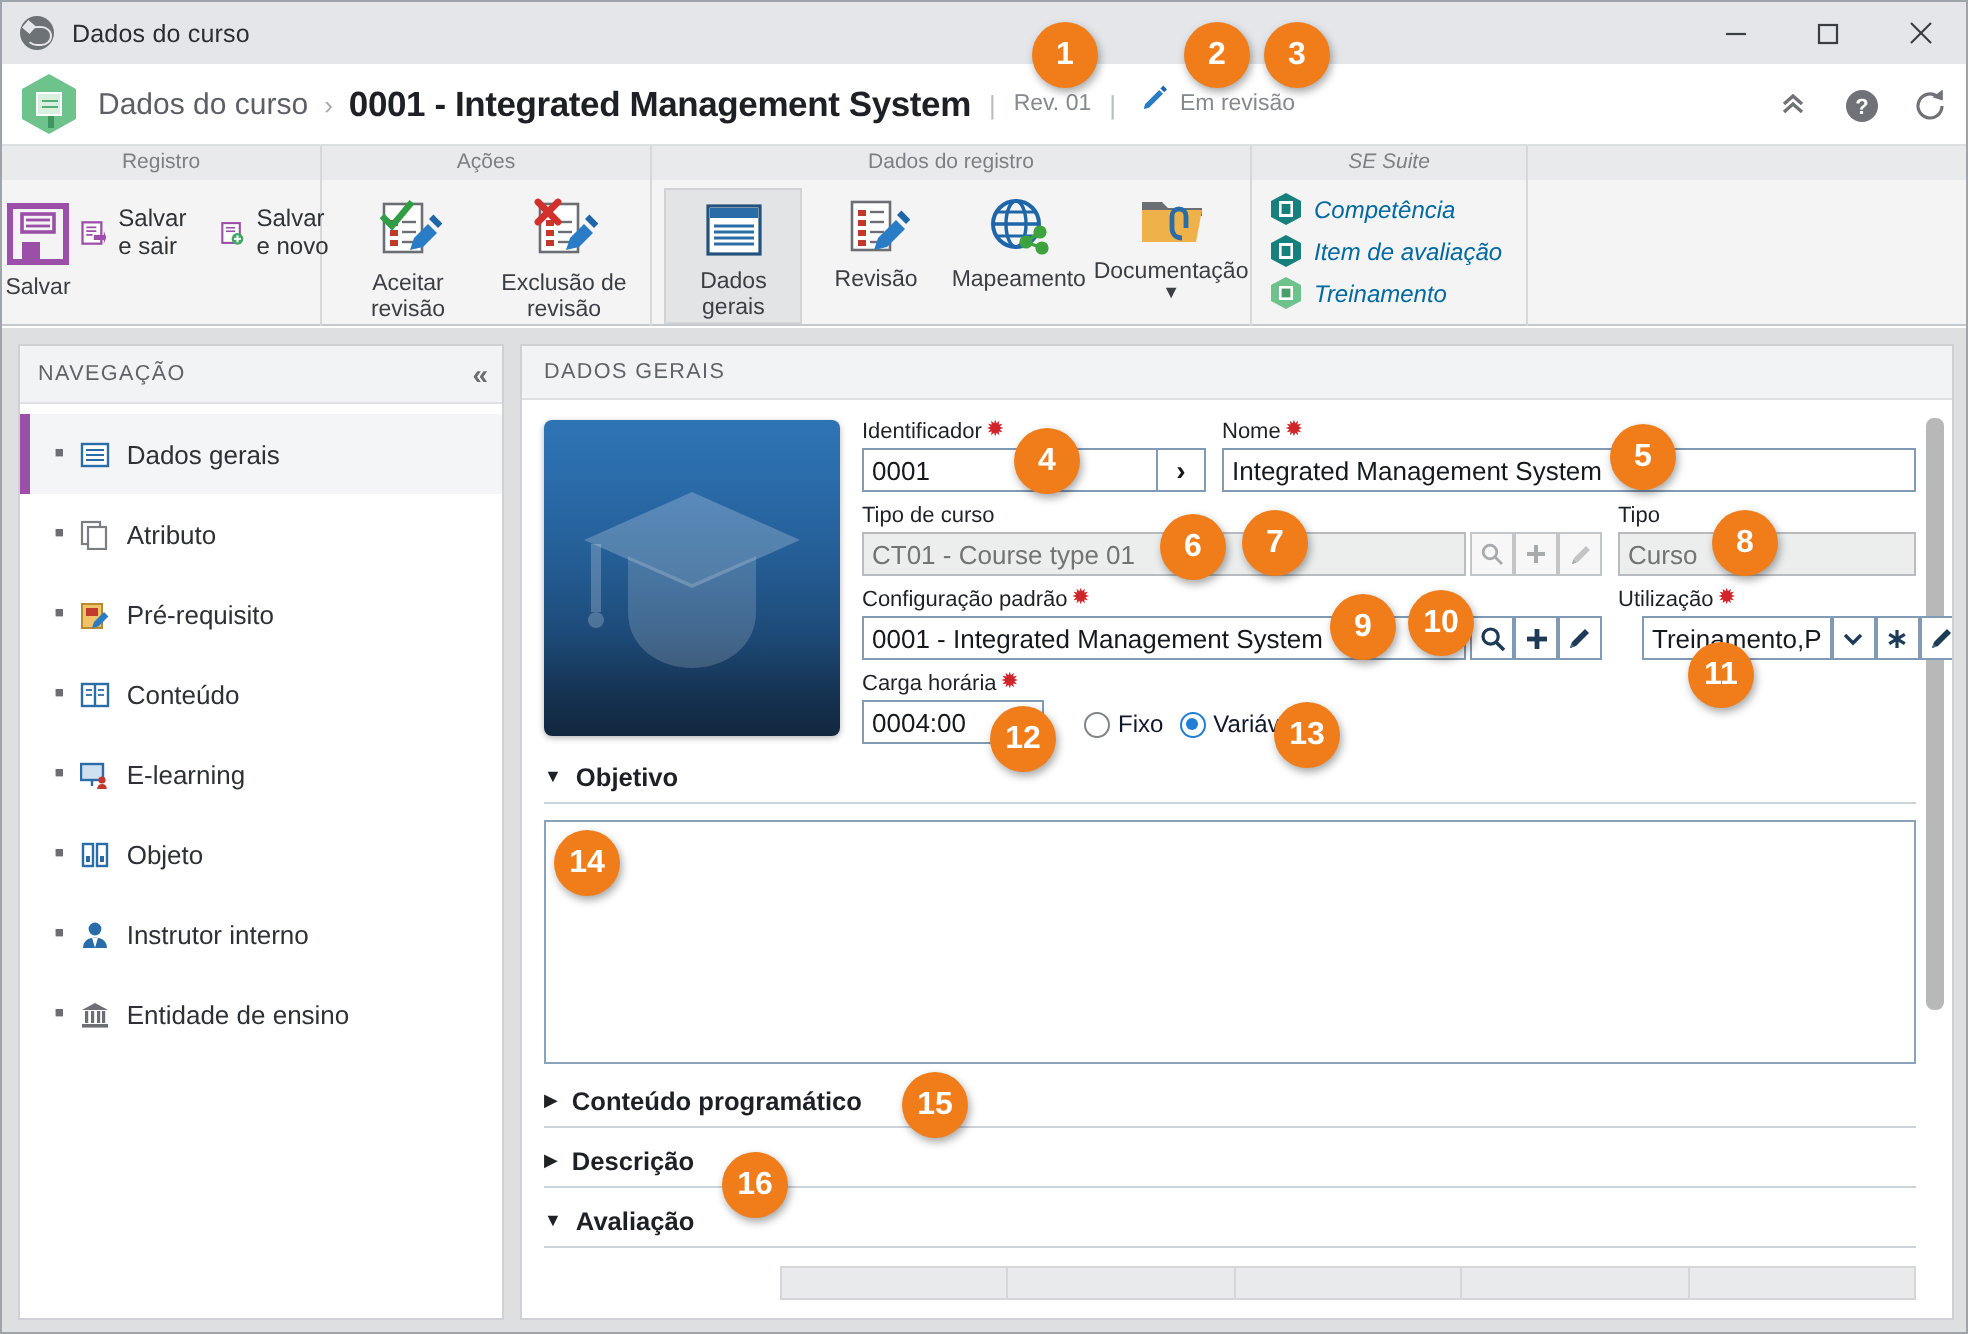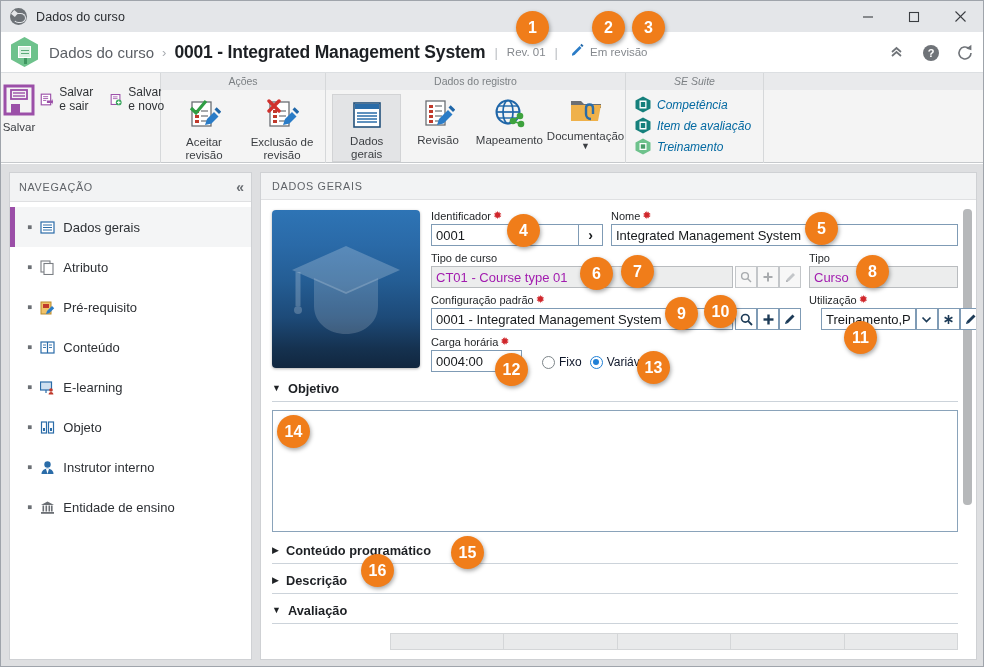--- a/index.html
+++ b/index.html
@@ -327,21 +327,21 @@
     border: 1px solid #7f9bb5;
     background: #ffffff;
     font-size: 13px;
     color: #16191c;
     padding: 0 4px;
     display: flex; align-items: center;
     font-family: "Liberation Sans", sans-serif;
     white-space: nowrap;
     overflow: hidden;
   }
-  .inp.disabled { background: #eceded; border-color: #b9bcbf; color: #a21caf; }
+  .inp.disabled { background: #eceded; border-color: #b9bcbf; color: #737373; }
   .btn-sq {
     width: 22px; height: 22px;
     border: 1px solid #7f9bb5;
     background: #ffffff;
     display: flex; align-items: center; justify-content: center;
     flex: 0 0 auto;
   }
   .btn-sq.dis { border-color: #c3c6c9; background: #f7f7f7; }
   .btn-arrow {
     width: 24px; height: 22px;
@@ -482,20 +482,21 @@
           <path d="M15 9a6 6 0 1 1-1.9-4.4" fill="none" stroke="#6f7378" stroke-width="1.6"></path>
           <polygon points="15.4,0.8 15.4,6.2 10.2,4.6" fill="#6f7378"></polygon>
         </svg>
       </div>
     </div>
   </div>
 
   <div class="ribbon">
 
     <div class="ribbon-group" style="width:160px;">
+      <div class="rg-title">Registro</div>
       <div class="rg-body">
         <div class="big-btn">
           <svg width="36" height="36" viewBox="0 0 36 36">
             <rect x="4" y="4" width="28" height="28" fill="none" stroke="#9b4fa8" stroke-width="3"></rect>
             <rect x="10" y="8" width="16" height="9" fill="none" stroke="#9b4fa8" stroke-width="1.8"></rect>
             <line x1="12" y1="11" x2="24" y2="11" stroke="#9b4fa8" stroke-width="1.4"></line>
             <line x1="12" y1="14" x2="24" y2="14" stroke="#9b4fa8" stroke-width="1.4"></line>
             <rect x="10" y="22" width="9" height="10" fill="#9b4fa8"></rect>
           </svg>
           <div class="lbl">Salvar</div>
@@ -999,16 +1000,16 @@
       <div class="callout" style="left: 579px; top: 256px;">6</div>
       <div class="callout" style="left: 620px; top: 254px;">7</div>
       <div class="callout" style="left: 855px; top: 254px;">8</div>
       <div class="callout" style="left: 664px; top: 296px;">9</div>
       <div class="callout" style="left: 703px; top: 294px;">10</div>
       <div class="callout" style="left: 843px; top: 320px;">11</div>
       <div class="callout" style="left: 494px; top: 352px;">12</div>
       <div class="callout" style="left: 636px; top: 350px;">13</div>
       <div class="callout" style="left: 276px; top: 414px;">14</div>
       <div class="callout" style="left: 450px; top: 535px;">15</div>
-      <div class="callout" style="left: 360px; top: 553px;">16</div>
+      <div class="callout" style="left: 360px; top: 575px;">16</div>
     </div>
 
 </div>
 
 </body></html>

